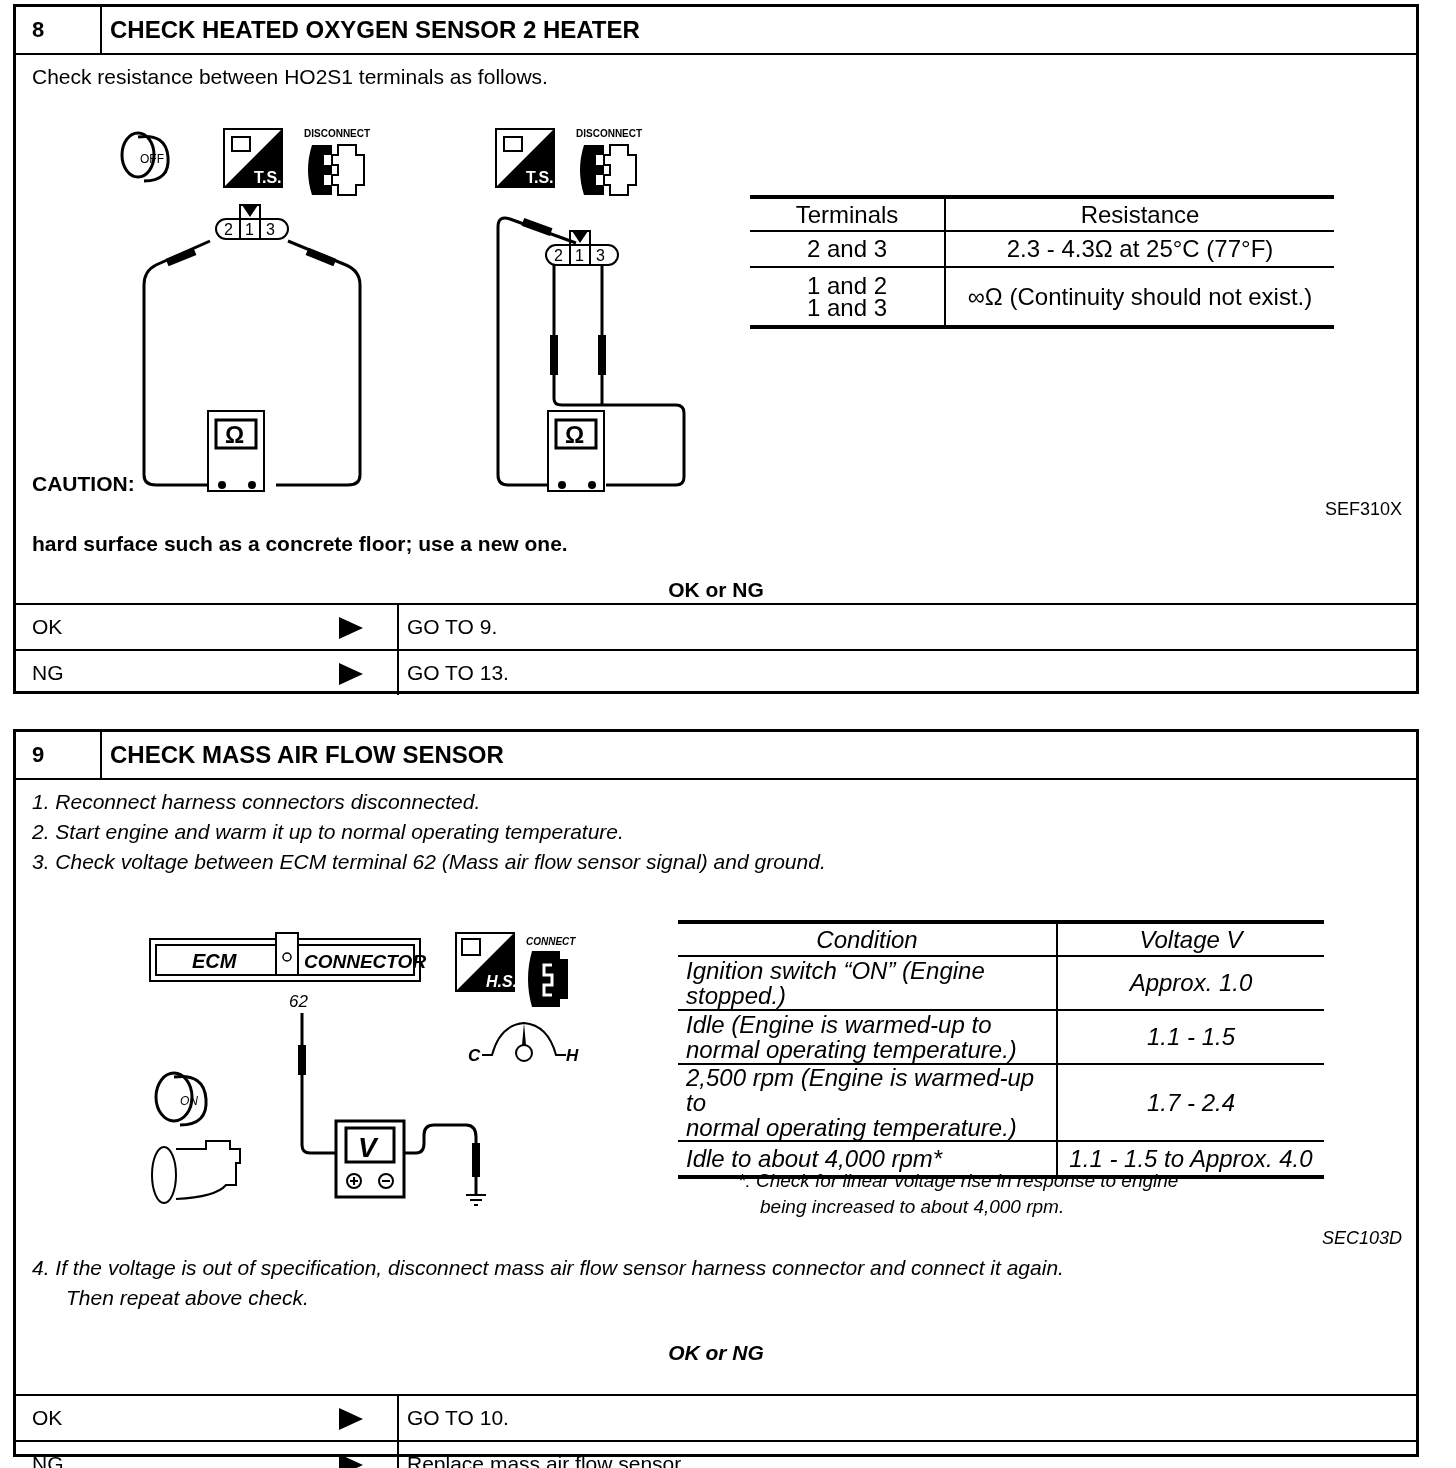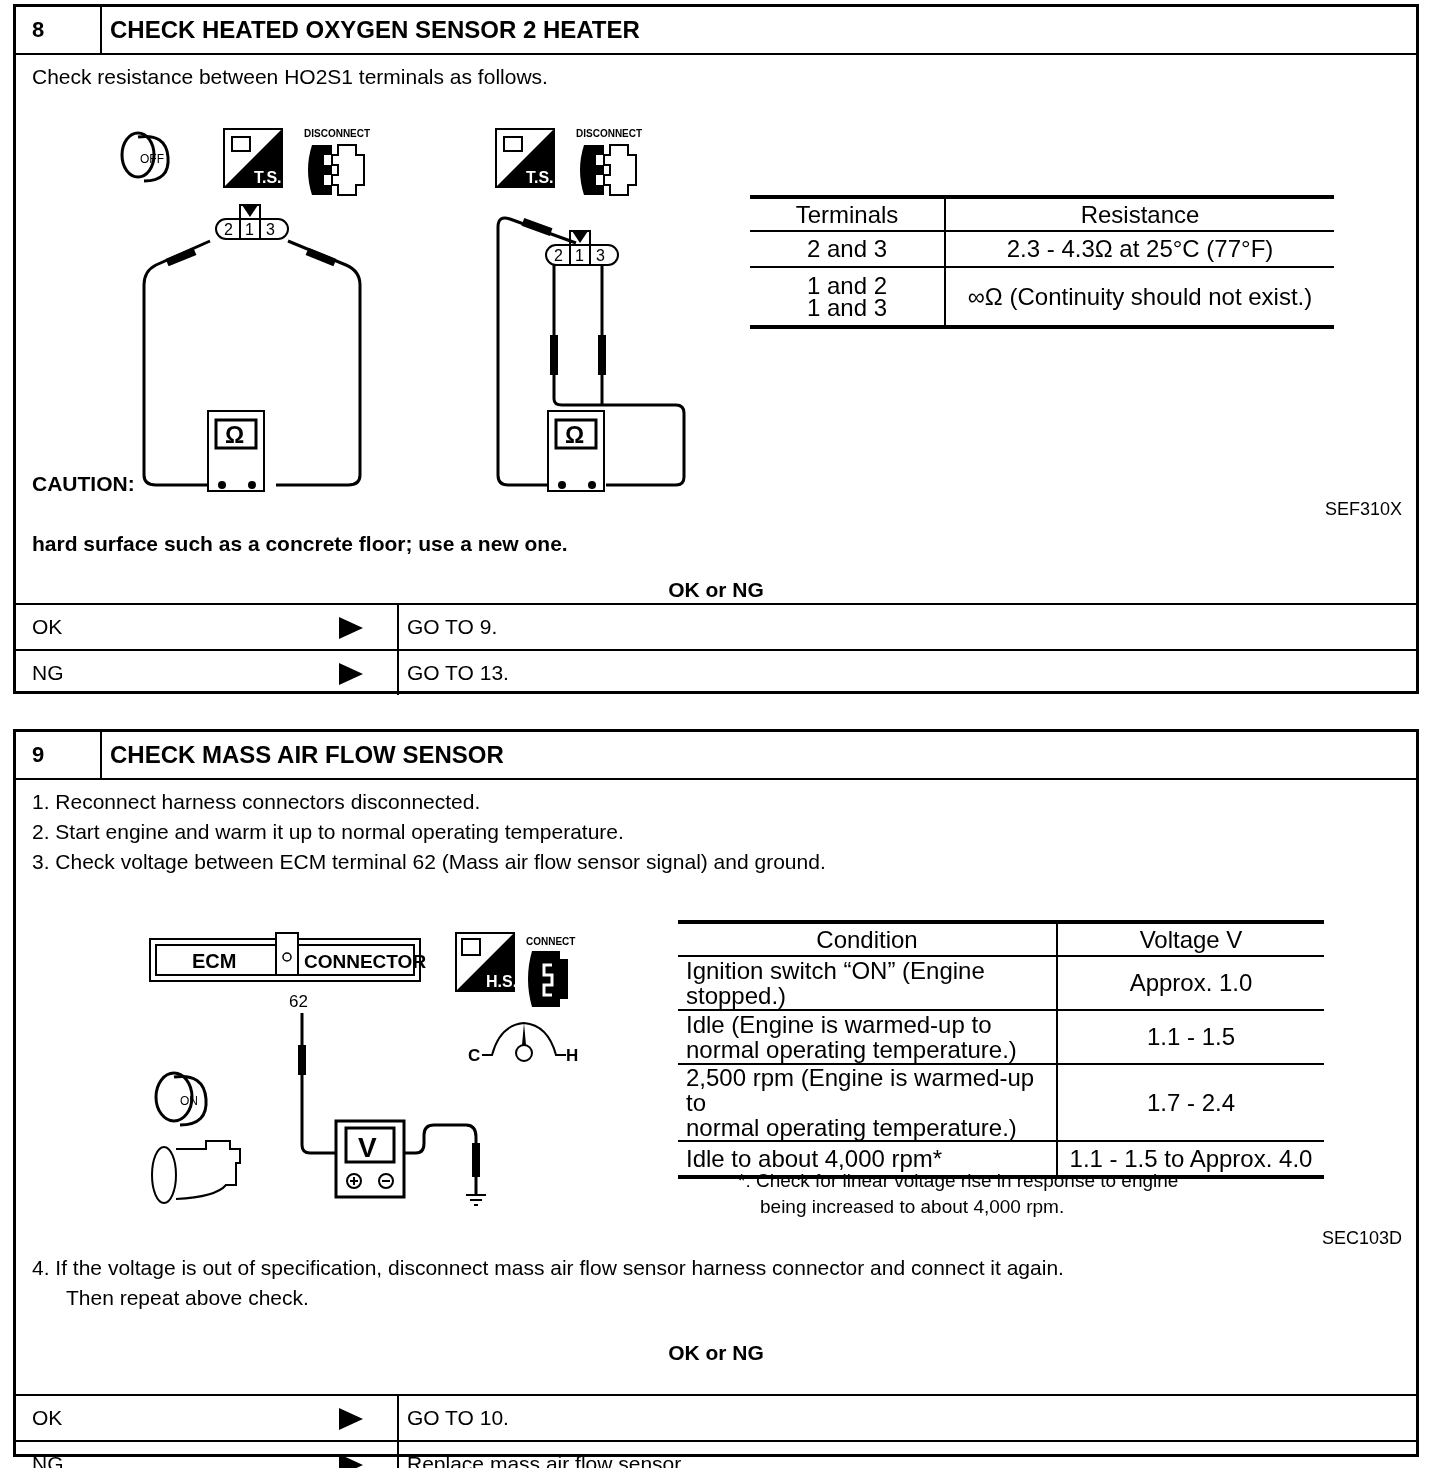--- a/index.html
+++ b/index.html
@@ -151,21 +151,21 @@
       </div>
     <div class="v">GO TO 13.</div>
   </div>
 </div>
 
 <div class="block" style="top:729px;height:728px;">
   <div class="hdr">
     <div class="num">9</div>
     <div class="title">CHECK MASS AIR FLOW SENSOR</div>
   </div>
-  <div class="body" style="height:614px;">
+  <div class="body" style="height:614px;font-style:italic;">
     <div class="txt" style="left:16px;top:10px;">1.  Reconnect harness connectors disconnected.</div>
     <div class="txt" style="left:16px;top:40px;">2.  Start engine and warm it up to normal operating temperature.</div>
     <div class="txt" style="left:16px;top:70px;">3.  Check voltage between ECM terminal 62 (Mass air flow sensor signal) and ground.</div>
 
     <svg style="left:120px;top:145px;" width="460" height="290" viewBox="0 0 460 290">
       <g>
         <rect x="14" y="14" width="270" height="42" fill="#fff" stroke="#000" stroke-width="2"></rect>
         <rect x="20" y="20" width="258" height="30" fill="#fff" stroke="#000" stroke-width="2"></rect>
         <rect x="140" y="8" width="22" height="42" fill="#fff" stroke="#000" stroke-width="2"></rect>
         <circle cx="151" cy="32" r="4" fill="none" stroke="#000" stroke-width="1.5"></circle>

